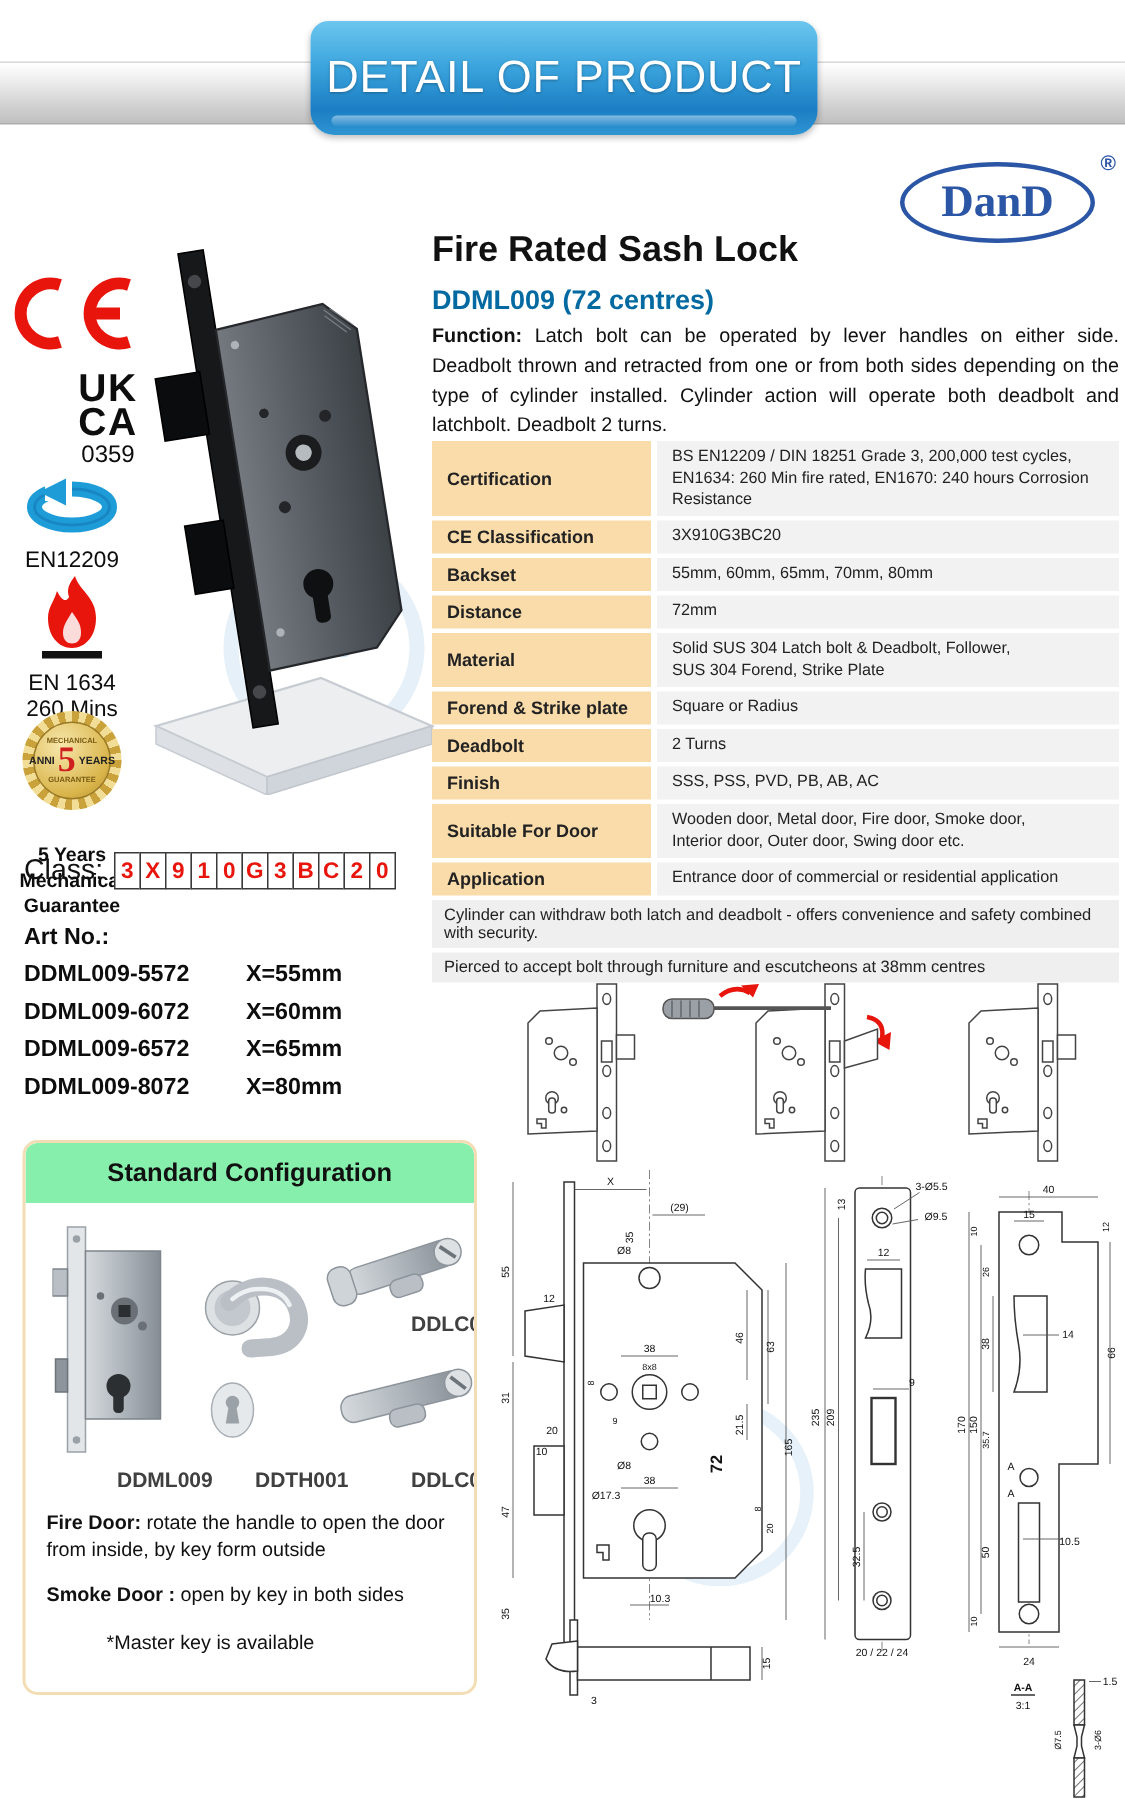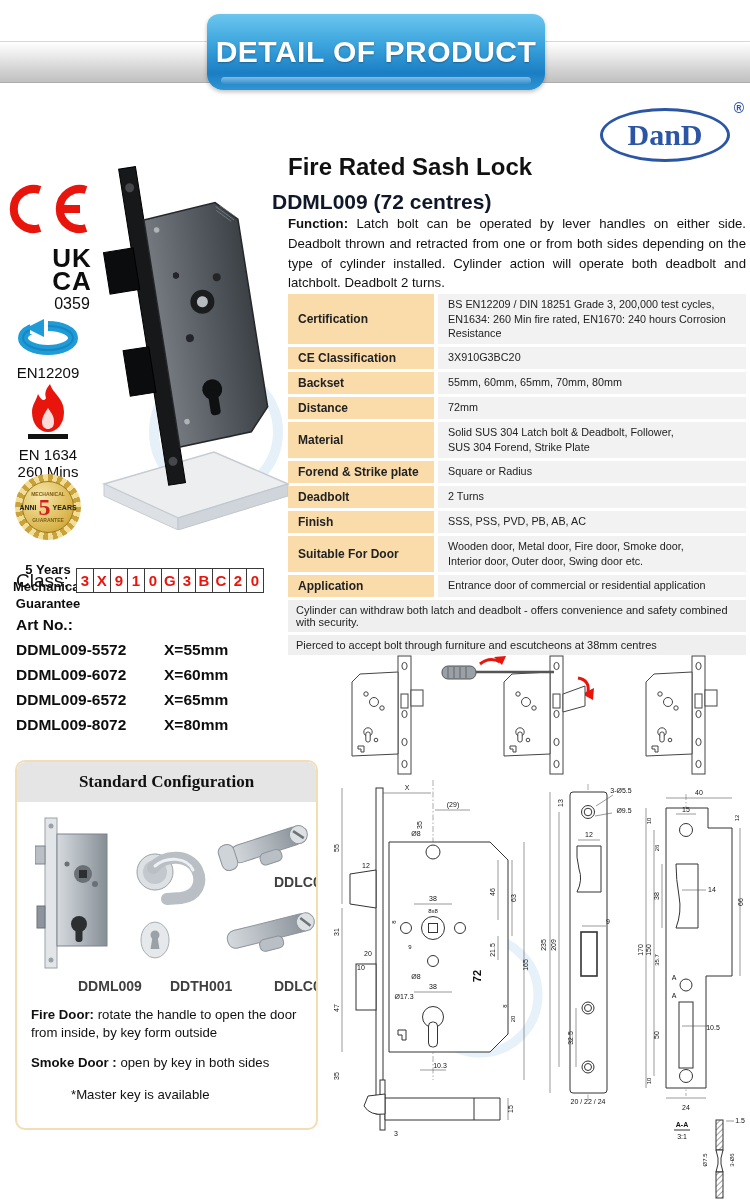--- a/index.html
+++ b/index.html
@@ -12,21 +12,21 @@
     border-top:1px solid #d8d8d8; border-bottom:1px solid #adadad; }
   .ribbon { position:absolute; top:14px; left:207px; width:338px; height:76px;
     background:linear-gradient(180deg,#6cc6ee 0%,#3ba4dd 40%,#1b7ec4 78%,#2f95d2 100%);
     border-radius:12px 12px 16px 16px; box-shadow:0 2px 4px rgba(0,0,0,.25); }
   .ribbon::before, .ribbon::after { content:""; position:absolute; top:2px; width:26px; height:34px; background:#0e639f; z-index:-1; }
   .ribbon::before { left:-14px; border-radius:18px 0 0 18px; }
   .ribbon::after  { right:-14px; border-radius:0 18px 18px 0; }
   .ribbon-inner { position:absolute; left:14px; right:14px; bottom:6px; height:7px;
     background:linear-gradient(180deg,rgba(255,255,255,.45),rgba(255,255,255,.05)); border-radius:6px; }
   .ribbon-label { position:absolute; inset:0; display:flex; align-items:center; justify-content:center;
-    color:#fff; font-size:30px; font-weight:bold; letter-spacing:.5px; text-shadow:0 1px 2px rgba(0,0,0,.3); }
+    color:#fff; font-size:30px; font-weight:normal; letter-spacing:.5px; text-shadow:0 1px 2px rgba(0,0,0,.3); }
 
   
   .brand { position:absolute; top:100px; left:600px; width:148px; height:64px; }
   .brand-oval { position:absolute; top:8px; left:0; width:130px; height:54px;
     border:3px solid #2b55a5; border-radius:50%; display:flex; align-items:center; justify-content:center; }
   .brand-name { font-family:"Liberation Serif", serif; font-weight:bold; font-size:30px; color:#2b55a5; }
   .brand-reg { position:absolute; top:0; right:4px; font-size:14px; color:#2b55a5; font-weight:bold; }
   .badge-item { position:absolute; left:0; width:96px; text-align:center; }
   .ukca { font-weight:900; font-size:26px; line-height:23px; letter-spacing:1px; color:#0d0d0d; }
   .ukca-code { font-size:16px; margin-top:2px; color:#0d0d0d; }
@@ -37,21 +37,21 @@
     background:radial-gradient(circle at 35% 30%, #f7e7ab, #d9b44a 70%, #b08a2e); border:1px solid #9a7a26;
     display:flex; flex-direction:column; align-items:center; justify-content:center; }
   .badge-5y-top { font-size:5px; font-weight:bold; color:#7a5c14; }
   .badge-5y-mid { display:flex; align-items:center; gap:2px; }
   .badge-5y-word { font-size:7px; font-weight:bold; color:#222; }
   .badge-5y-num { font-size:24px; font-weight:bold; color:#cf1f1f; font-family:"Liberation Serif",serif; line-height:20px; }
   .guarantee-lines { font-size:13px; font-weight:bold; line-height:17px; margin-top:21px; color:#0d0d0d; }
 
   
   .title { position:absolute; left:288px; top:153px; font-size:24px; font-weight:bold; color:#111; }
-  .model { position:absolute; left:272px; top:190px; font-size:21px; font-weight:bold; color:#0f172a; }
+  .model { position:absolute; left:288px; top:190px; font-size:18px; font-weight:bold; color:#0369a1; }
   .func { position:absolute; left:288px; top:214px; width:458px; font-size:13.2px; line-height:1.5;
     color:#111; text-align:justify; }
   .func b { font-weight:bold; }
 
   
   .spec { position:absolute; left:288px; top:294px; width:458px; display:flex; flex-direction:column; gap:3px; }
   .spec-row { display:flex; gap:4px; }
   .spec-label { width:146px; background:#fadcab; font-size:12px; font-weight:bold; color:#222;
     display:flex; align-items:center; padding:0 10px; flex-shrink:0; }
   .spec-value { flex:1; background:#f2f2f2; font-size:10.8px; color:#222; display:flex; align-items:center;
@@ -71,22 +71,22 @@
   .art-code { width:148px; }
 
   
   .rev-title { position:absolute; left:330px; top:630px; width:420px; text-align:center;
     font-size:14.5px; font-weight:bold; color:#111; }
   .rev-svg { position:absolute; left:330px; top:650px; }
 
   
   .config-box { position:absolute; left:15px; top:760px; width:303px; height:370px;
     border:2px solid #f3ddb4; border-radius:10px; background:#fff; overflow:hidden; }
-  .config-head { height:40px; background:#e5e5e5; display:flex; align-items:center; justify-content:center;
-    font-size:17px; font-weight:bold; color:#111; border-radius:8px 8px 0 0;font-family:Liberation Serif, serif; }
+  .config-head { height:40px; background:#86efac; display:flex; align-items:center; justify-content:center;
+    font-size:17px; font-weight:bold; color:#111; border-radius:8px 8px 0 0; }
   .config-caption { position:absolute; font-size:14px; font-weight:bold; color:#404040;padding-left:33px; }
   .config-text { position:absolute; left:14px; width:276px; font-size:13.2px; line-height:1.4; color:#111; }
 
   
   .tech-svg { position:absolute; left:330px; top:780px; }
   .tech-svg text { font-family:"Liberation Sans",sans-serif; }
   .d { font-size:7px; fill:#111; text-anchor:middle; }
   .d6 { font-size:6px; fill:#111; text-anchor:middle; }
   .dim-big { font-size:11px; font-weight:bold; fill:#111; text-anchor:middle; }
   .ln { stroke:#333; stroke-width:1; fill:none; }

